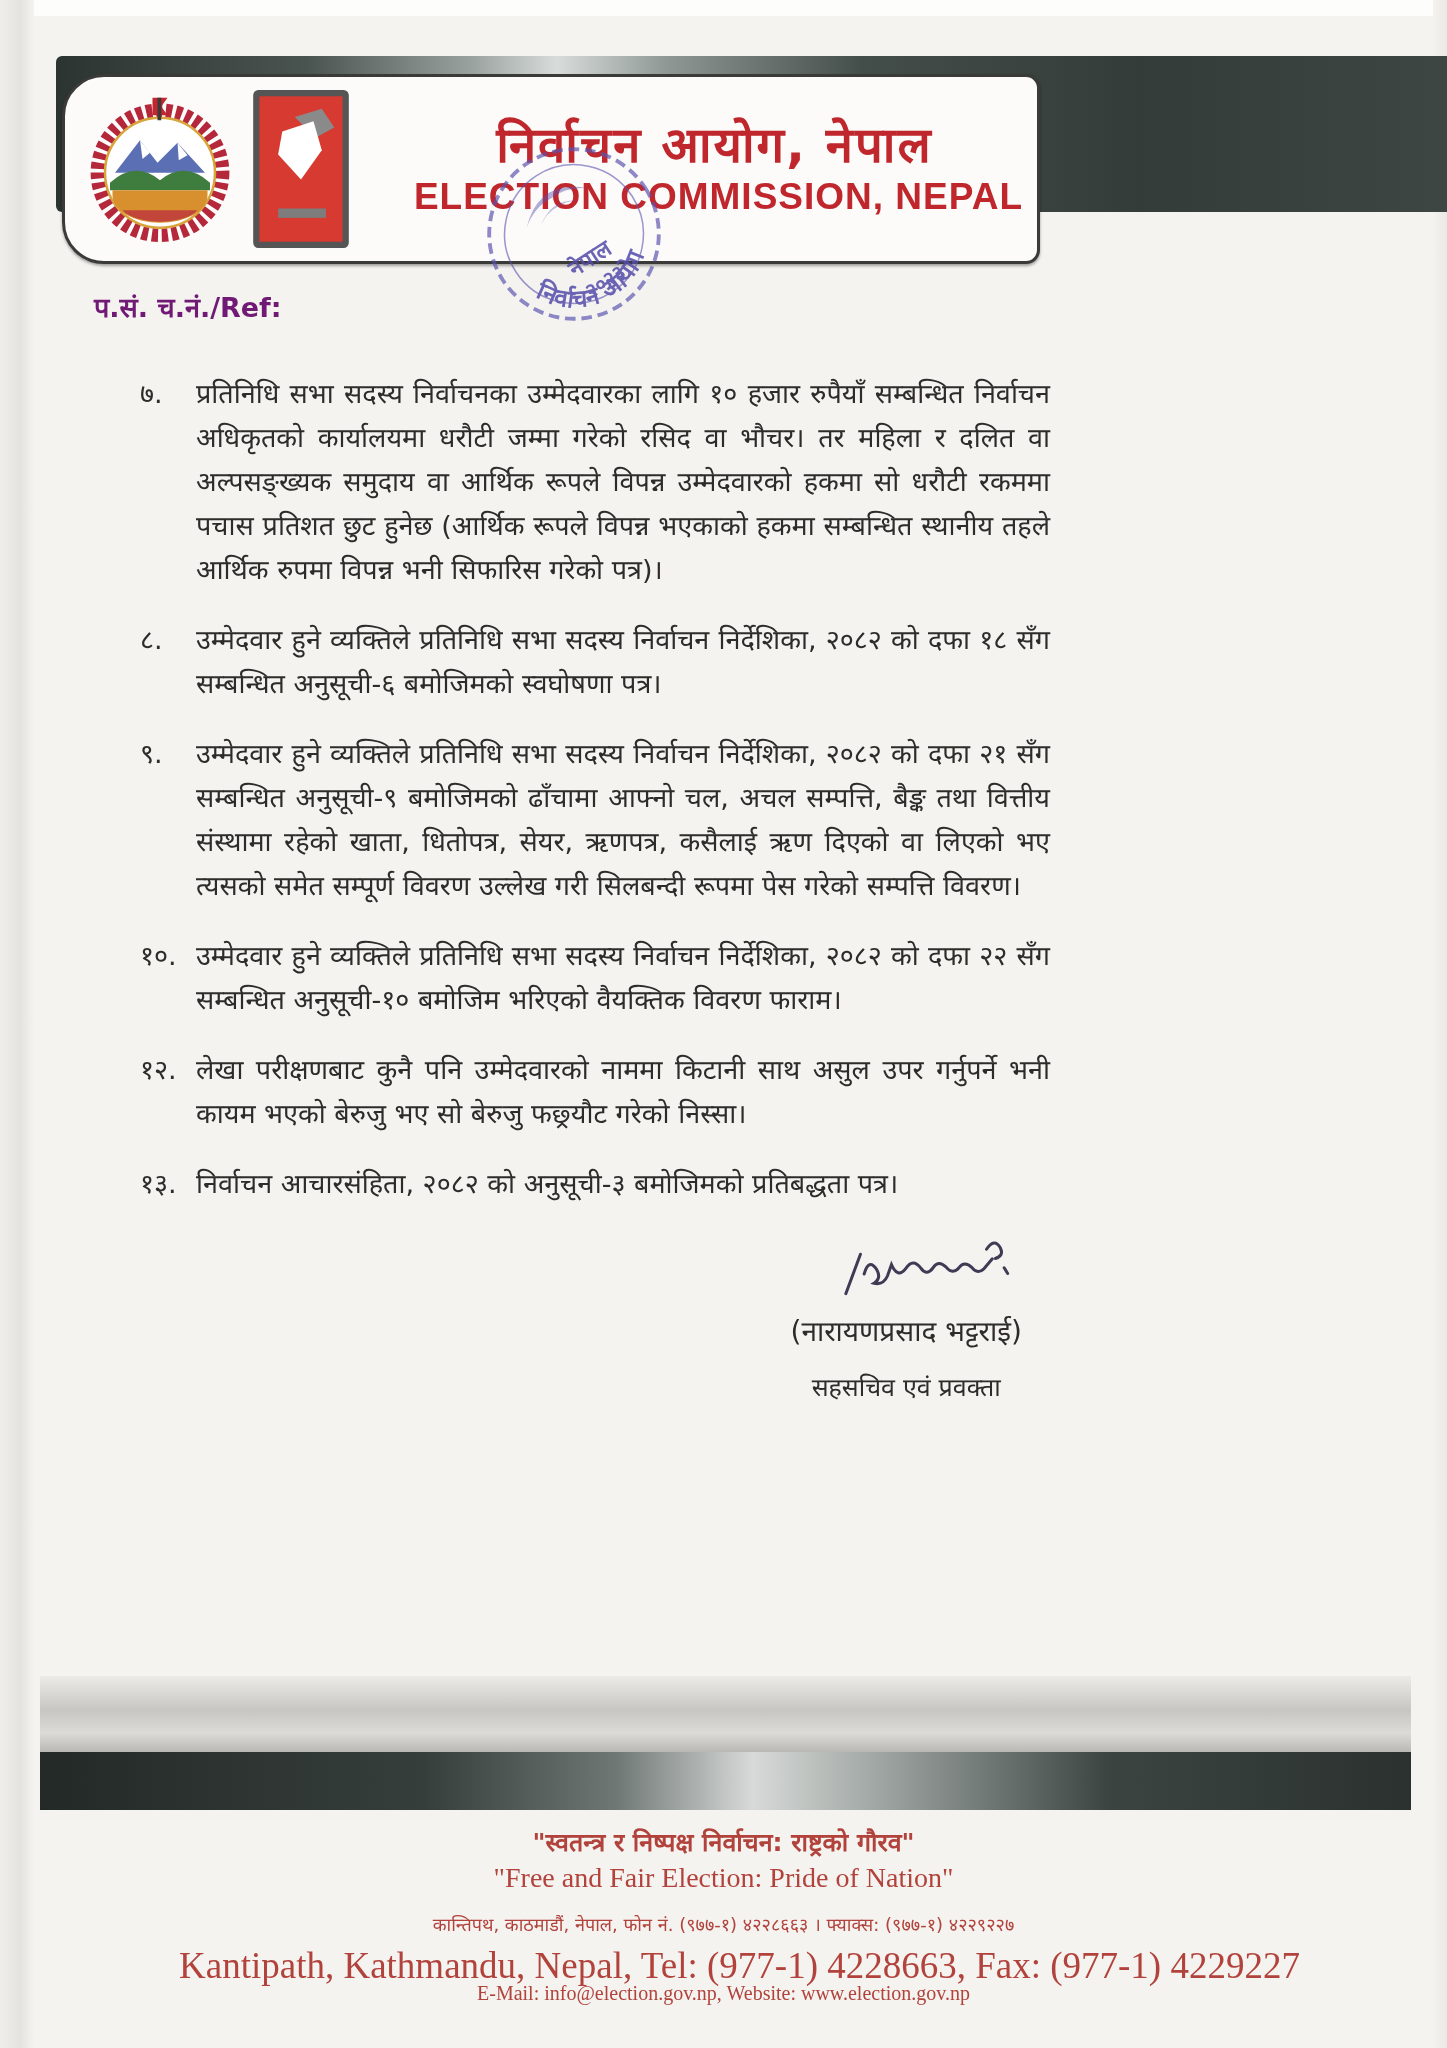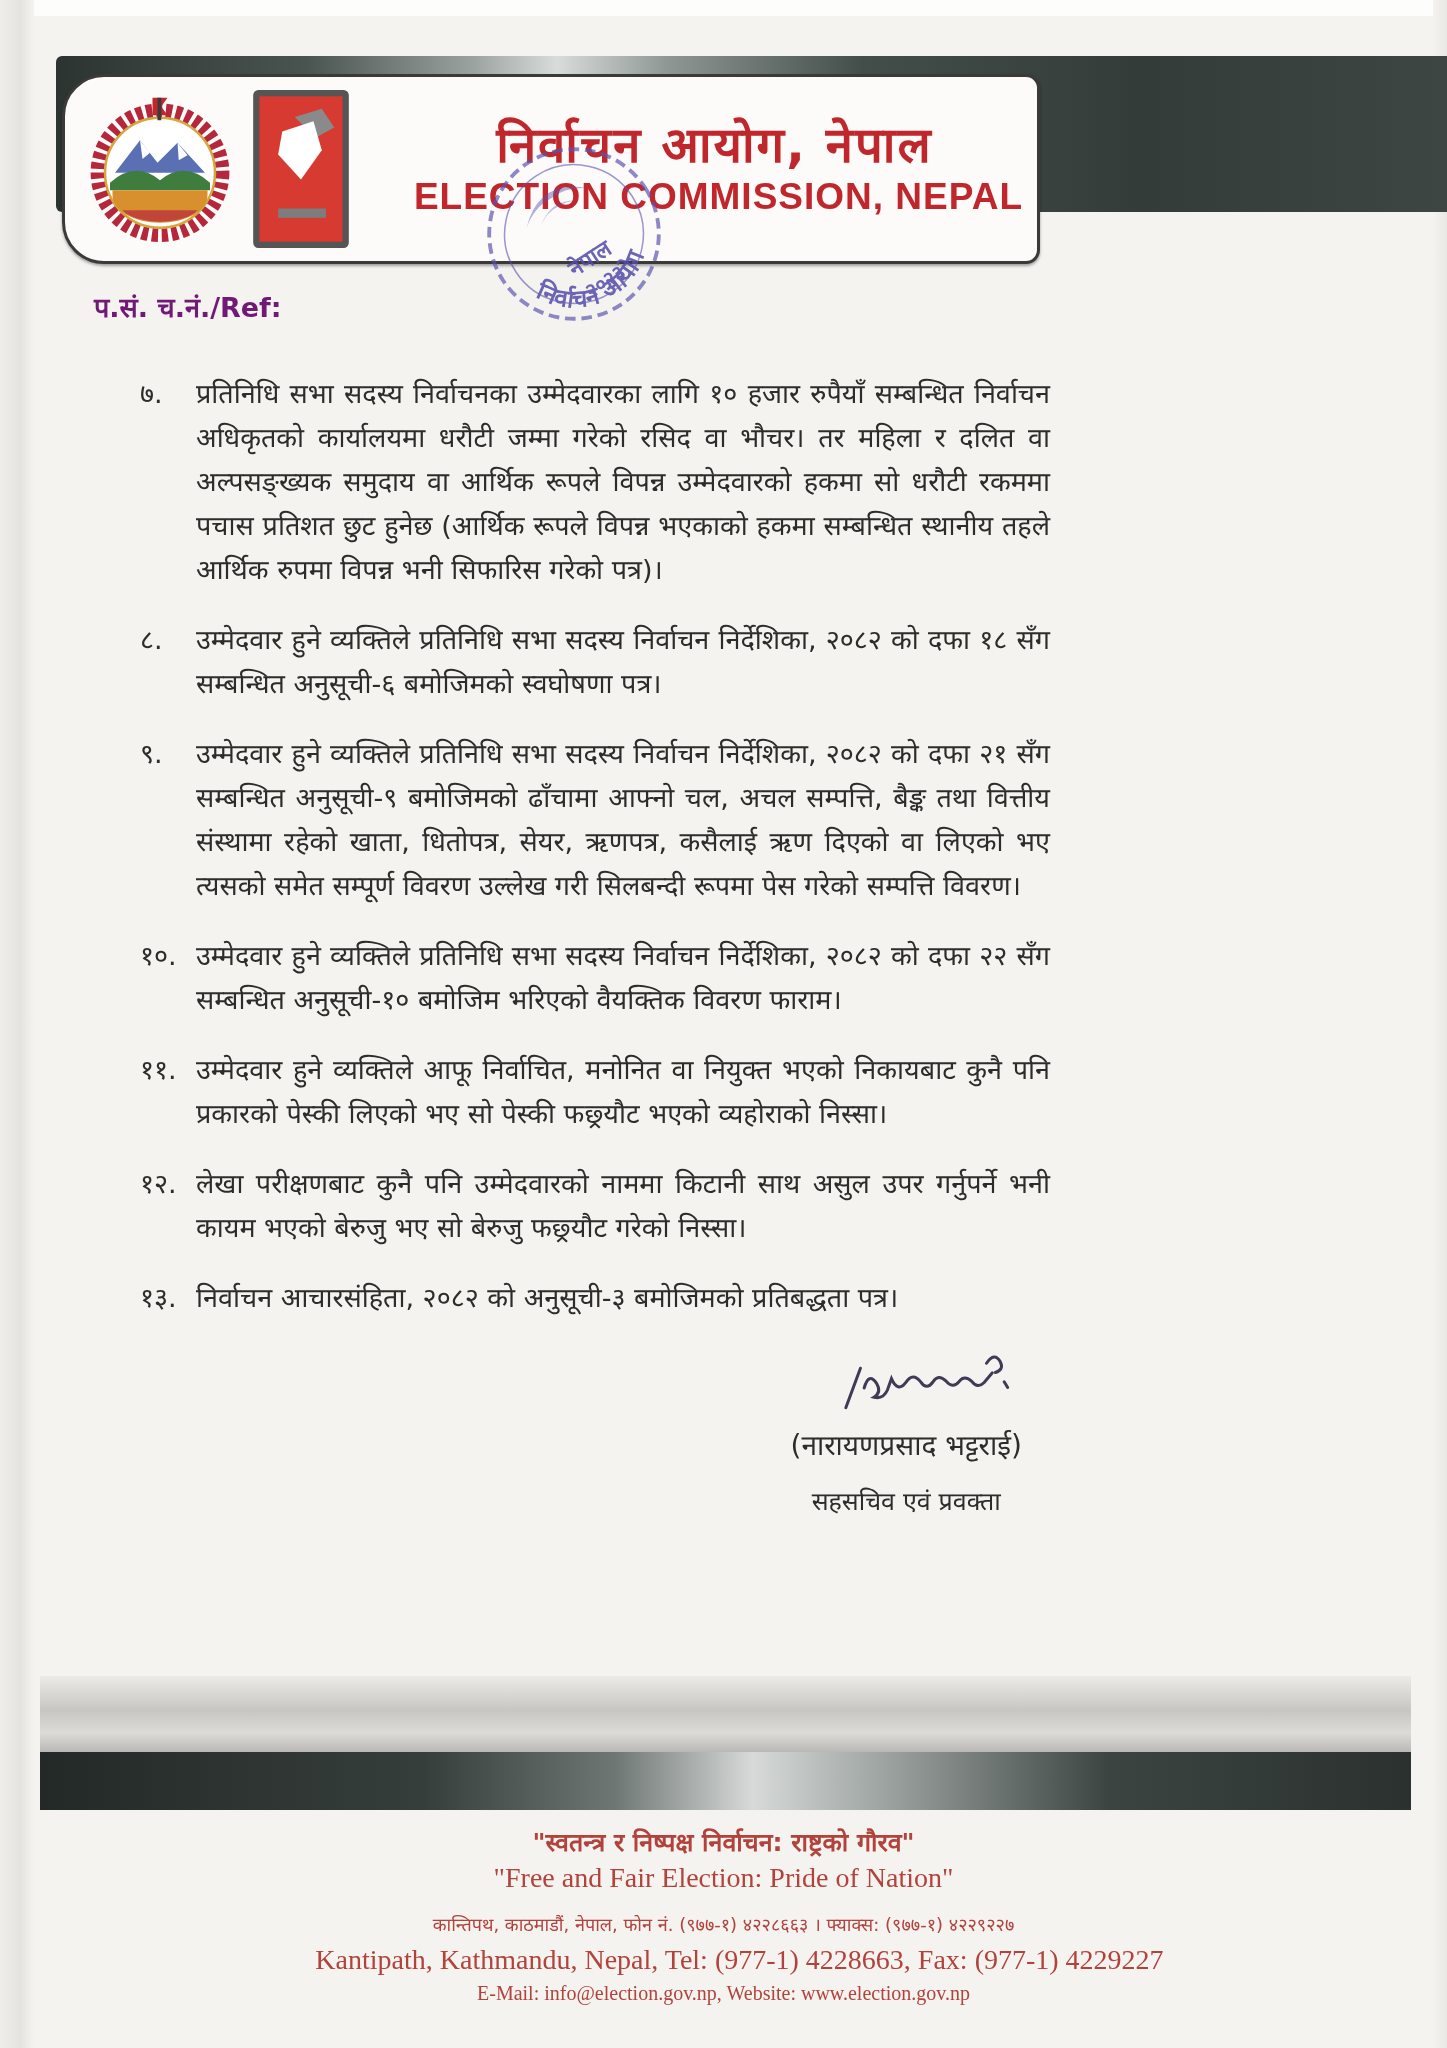--- a/index.html
+++ b/index.html
@@ -81,21 +81,21 @@
     background:linear-gradient(180deg,#eceBe7 0%,#c7c6c3 45%,#dcdbd8 75%,#b9b8b5 100%);
   }
   .footer-bar{
     position:absolute;left:40px;right:36px;top:1752px;height:58px;
     background:linear-gradient(90deg,#232927 0%,#363e3b 28%,#6f7775 42%,#d7dad8 52%,#9aa19e 62%,#3c4441 78%,#2a312f 100%);
   }
   .footer-text{position:absolute;left:0;right:0;text-align:center;color:#b2423c;}
   .f-motto-np{top:1824px;font-size:25px;font-weight:bold;}
   .f-motto-en{top:1862px;font-size:28px;font-family:"Liberation Serif",serif;}
   .f-addr-np{top:1912px;font-size:18px;}
-  .f-addr-en{top:1944px;font-size:28px;font-family:"Liberation Serif",serif;padding-left:32px;}
+  .f-addr-en{top:1944px;font-size:37px;font-family:"Liberation Serif",serif;padding-left:32px;}
   .f-email{top:1982px;font-size:20px;font-family:"Liberation Serif",serif;}
 
   .stamp text{font-family:"DejaVu Sans",sans-serif;}
 </style>
 </head>
 <body>
 
 <div class="page">
 
   <div class="edge-top"></div>
@@ -164,24 +164,20 @@
     </div>
     <div class="item">
       <span class="num">९.</span>
       <span class="txt">उम्मेदवार हुने व्यक्तिले प्रतिनिधि सभा सदस्य निर्वाचन निर्देशिका, २०८२ को दफा २१ सँग सम्बन्धित अनुसूची-९ बमोजिमको ढाँचामा आफ्नो चल, अचल सम्पत्ति, बैङ्क तथा वित्तीय संस्थामा रहेको खाता, धितोपत्र, सेयर, ऋणपत्र, कसैलाई ऋण दिएको वा लिएको भए त्यसको समेत सम्पूर्ण विवरण उल्लेख गरी सिलबन्दी रूपमा पेस गरेको सम्पत्ति विवरण।</span>
     </div>
     <div class="item">
       <span class="num">१०.</span>
       <span class="txt">उम्मेदवार हुने व्यक्तिले प्रतिनिधि सभा सदस्य निर्वाचन निर्देशिका, २०८२ को दफा २२ सँग सम्बन्धित अनुसूची-१० बमोजिम भरिएको वैयक्तिक विवरण फाराम।</span>
     </div>
     <div class="item">
-      <span class="num">११.</span>
-      <span class="txt">उम्मेदवार हुने व्यक्तिले आफू निर्वाचित, मनोनित वा नियुक्त भएको निकायबाट कुनै पनि प्रकारको पेस्की लिएको भए सो पेस्की फछ्र्यौट भएको व्यहोराको निस्सा।</span>
-    </div>
-    <div class="item">
       <span class="num">१२.</span>
       <span class="txt">लेखा परीक्षणबाट कुनै पनि उम्मेदवारको नाममा किटानी साथ असुल उपर गर्नुपर्ने भनी कायम भएको बेरुजु भए सो बेरुजु फछ्र्यौट गरेको निस्सा।</span>
     </div>
     <div class="item">
       <span class="num">१३.</span>
       <span class="txt">निर्वाचन आचारसंहिता, २०८२ को अनुसूची-३ बमोजिमको प्रतिबद्धता पत्र।</span>
     </div>
 
     <div class="sig-block">
       <svg class="sig-svg" viewBox="0 0 190 70">

